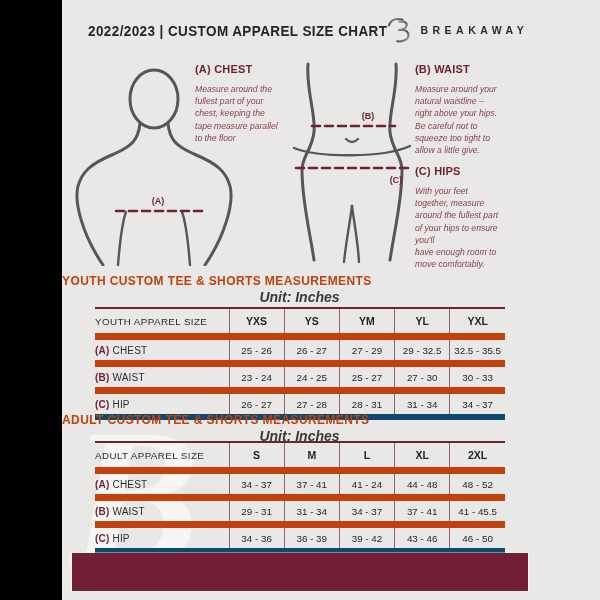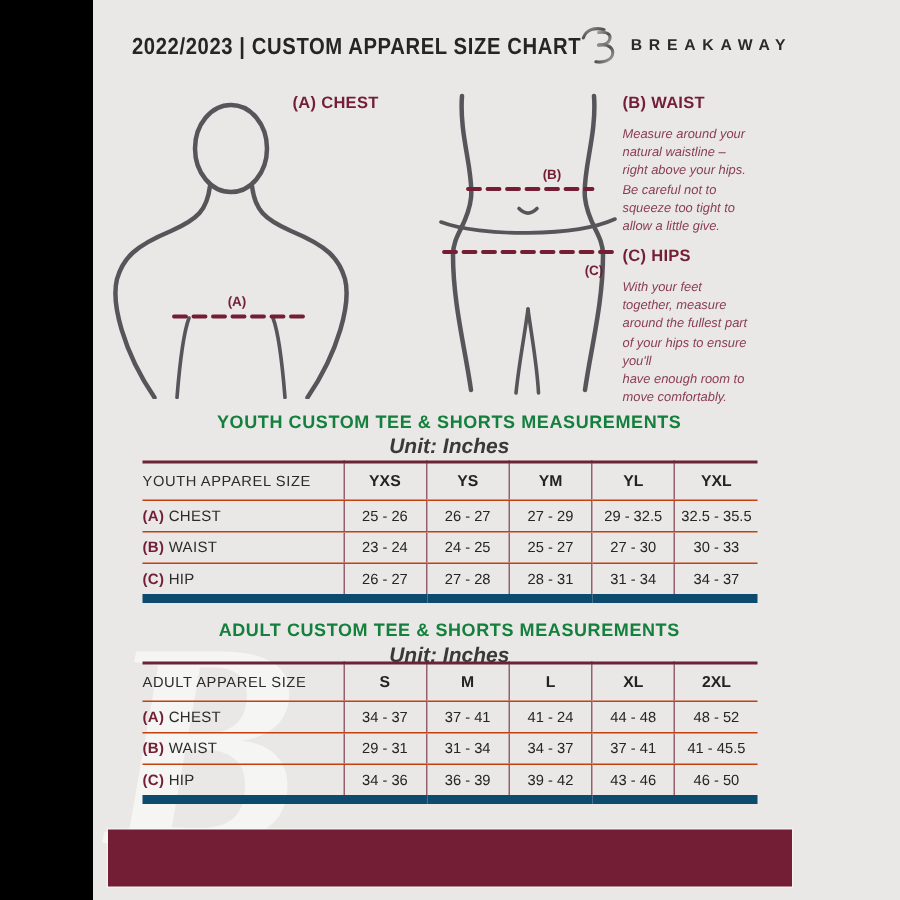--- a/index.html
+++ b/index.html
@@ -22,29 +22,29 @@
   .fig .dash{stroke:#731e34;stroke-width:2.6;stroke-dasharray:8 5;}
   .fig text{font-family:"Liberation Sans",sans-serif;font-weight:700;font-size:9px;fill:#731e34;}
 
   
   .instr{position:absolute;z-index:2;}
   .instr h3{margin:0 0 8px 0;font-size:11px;font-weight:800;color:#731e34;letter-spacing:.2px;}
   .instr p{margin:0;font-size:8.6px;line-height:1.42;font-style:italic;color:#8a3d52;
            white-space:pre-line;}
 
   
-  .sec-title{position:absolute;left:0;width:475px;text-align:center;font-weight:700;
-             font-size:12px;letter-spacing:.4px;color:#15803d;z-index:2;}
+  .sec-title{position:absolute;left:0;width:475px;font-weight:700;
+             font-size:12px;letter-spacing:.4px;color:#c2410c;z-index:2;}
   .sec-unit{position:absolute;left:0;width:475px;text-align:center;font-style:italic;
             font-size:14px;font-weight:700;color:#3a3938;z-index:2;}
 
   
   .size-table{position:absolute;left:33px;width:410px;border-collapse:collapse;
               table-layout:fixed;z-index:2;border-top:2px solid #6b2436;}
-  .size-table th,.size-table td{border-bottom:1px solid #c2410c;padding:0;}
+  .size-table th,.size-table td{border-bottom:7px solid #c2410c;padding:0;}
   .size-table th:not(.label-col),.size-table td:not(.label-col){border-left:1px solid #96606c;}
   .size-table tr:last-child td{border-bottom:6px solid #0c4a6e;}
   .size-table th{height:24px;}
   .size-table td{height:20px;}
   .label-col{text-align:left;padding-left:10px;}
   th.label-col{font-weight:400;font-size:9.8px;letter-spacing:.4px;color:#2d2c2b;}
   th.size-col{font-weight:700;font-size:10.5px;color:#242322;text-align:center;}
   td.label-col{font-size:10px;letter-spacing:.2px;}
   td .pfx{color:#731e34;font-weight:700;}
   td .lbl{color:#2d2c2b;font-weight:400;}
@@ -90,20 +90,25 @@
       <path d="M70 60 C68 76 62 82 44 90 C20 100 12 108 8 122 C4 138 12 170 33 201"></path>
       <path d="M98 60 C100 76 106 82 124 90 C148 100 156 108 160 122 C164 138 156 170 135 201"></path>
       <path class="thin" d="M56 148 C53 156 50 176 48 201"></path>
       <path class="thin" d="M112 148 C115 156 118 176 120 201"></path>
       <path class="dash" d="M46 147 L135 147"></path>
       <text x="88" y="140" text-anchor="middle">(A)</text>
     </svg>
 
     <div class="instr" style="left:133px;top:63px;width:115px;">
       <h3>(A) CHEST</h3>
+      <p>Measure around the
+fullest part of your
+chest, keeping the
+tape measure parallel
+to the floor</p>
     </div>
 
     <svg class="fig" style="left:228px;top:60px;" width="124" height="204" viewBox="0 0 124 204">
       <path d="M18 4 C16 30 26 55 24 72 C22 90 12 96 12 110 C12 142 20 172 24 200"></path>
       <path d="M106 4 C108 30 98 55 100 72 C102 90 112 96 112 110 C112 142 104 172 100 200"></path>
       <path class="thin" d="M4 88 C30 98 94 98 120 86"></path>
       <path class="thin" d="M56 79 Q62 85 68 79"></path>
       <path class="thin" d="M62 146 C60 162 56 182 54 202"></path>
       <path class="thin" d="M62 146 C64 162 68 182 69 202"></path>
       <path class="dash" d="M22 66 L105 66"></path>

